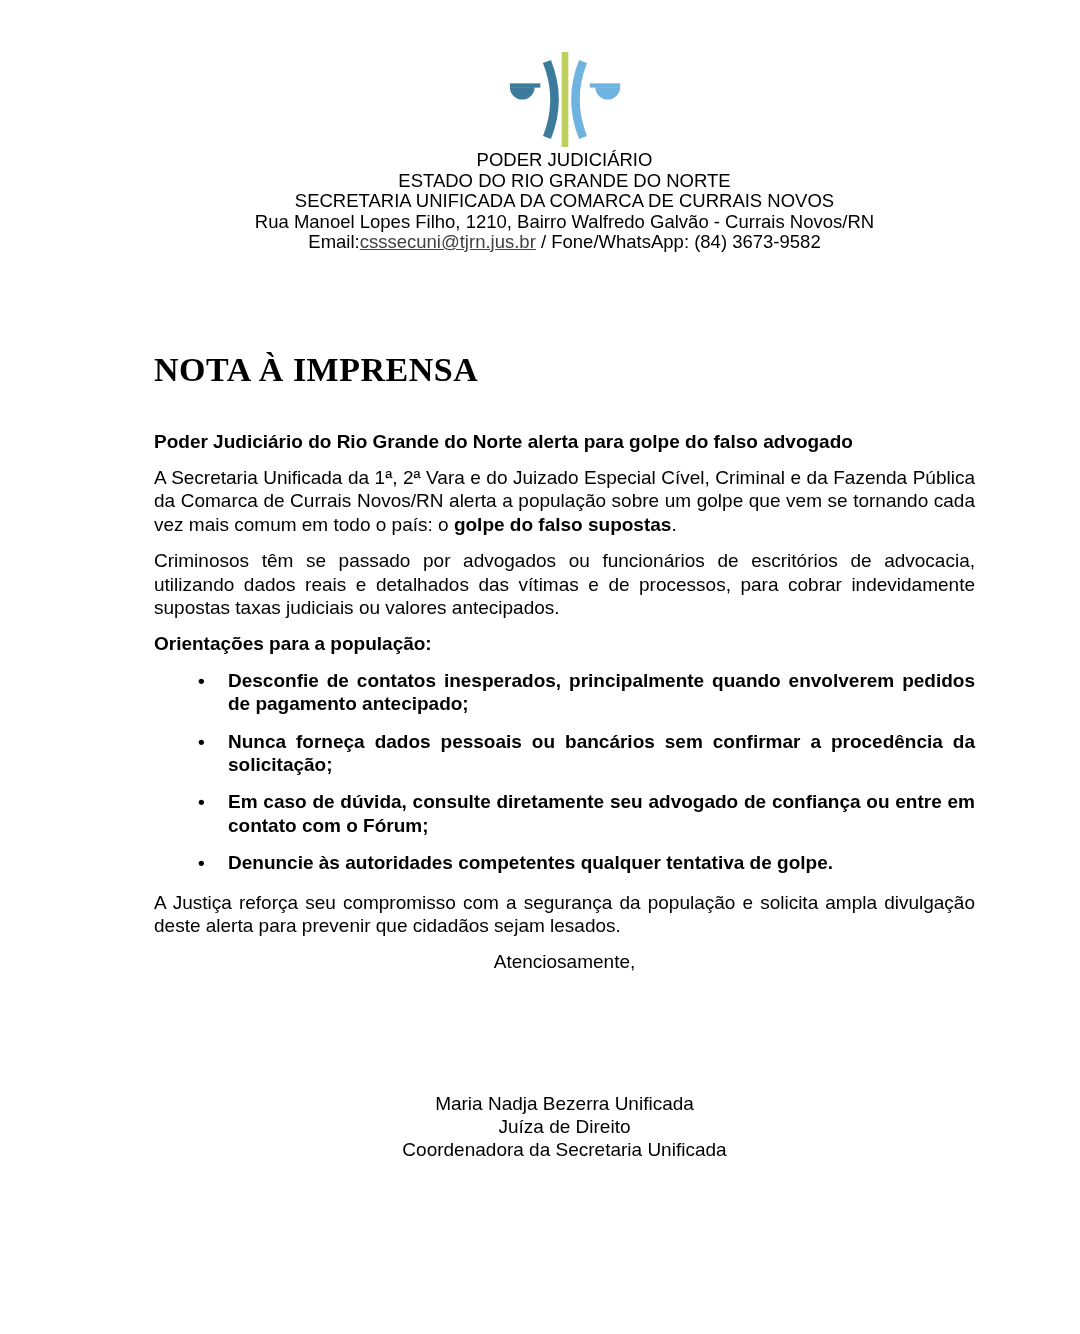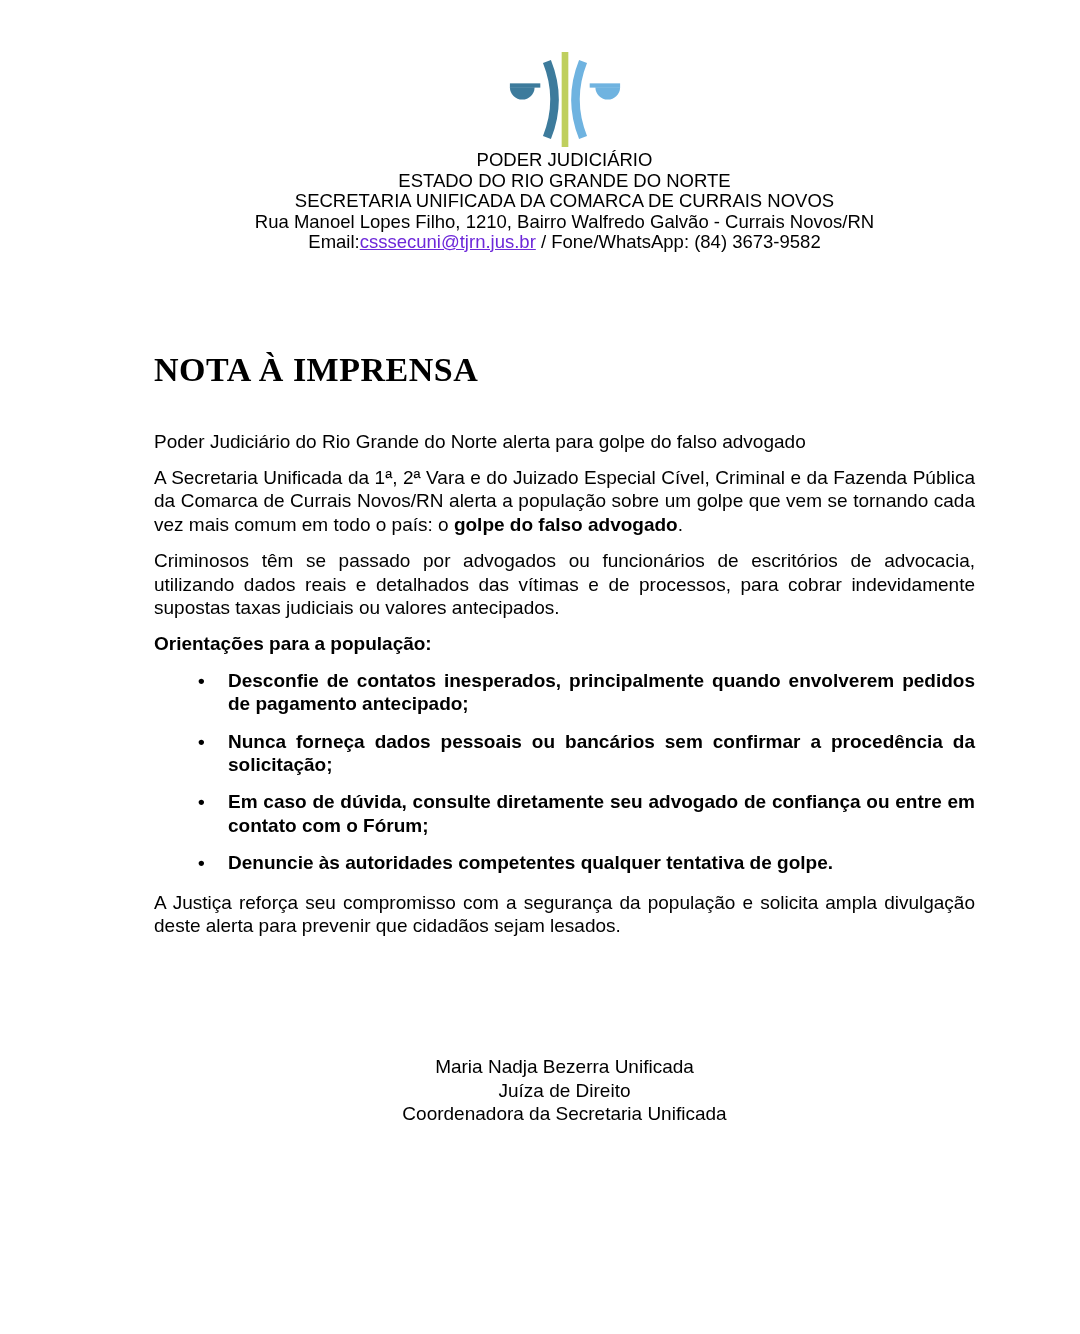--- a/index.html
+++ b/index.html
@@ -27,21 +27,21 @@
     font-size: 18.5px;
     line-height: 20.5px;
   }
   .logo-wrap {
     display: flex;
     justify-content: center;
     margin-bottom: 3px;
   }
   .doc-header .hline { white-space: nowrap; }
   a.email-link {
-    color: #6d28d9;
+    color: #404040;
     text-decoration: underline;
     cursor: pointer;
   }
   
   .doc-title {
     margin-top: 97px;
     font-family: "Liberation Serif", "DejaVu Serif", serif;
     font-weight: bold;
     font-size: 34px;
     line-height: 40px;
@@ -50,21 +50,21 @@
   
   .doc-body {
     margin-top: 40px;
     font-size: 19px;
     line-height: 23.4px;
   }
   .doc-body p {
     margin: 0 0 13px 0;
     text-align: justify;
   }
-  .headline { font-weight: normal; text-align: right; }
+  .headline { font-weight: bold; text-align: right; }
   .b { font-weight: bold; }
   .orient-heading { font-weight: bold; text-align: left !important; }
   ul.tips {
     list-style: none;
     margin: 0 0 16px 0;
     padding: 0;
   }
   ul.tips li {
     position: relative;
     padding-left: 74px;
@@ -119,36 +119,37 @@
     <div class="hline">Rua Manoel Lopes Filho, 1210, Bairro Walfredo Galvão - Currais Novos/RN</div>
     <div class="hline"><span>Email:</span><a class="email-link">csssecuni@tjrn.jus.br</a><span> / Fone/WhatsApp: (84) 3673-9582</span></div>
   </div>
 
   <div class="doc-title">NOTA À IMPRENSA</div>
 
   <div class="doc-body">
 
     <p class="headline">Poder Judiciário do Rio Grande do Norte alerta para golpe do falso advogado</p>
 
-    <p><span>A Secretaria Unificada da 1ª, 2ª Vara e do Juizado Especial Cível, Criminal e da Fazenda Pública da Comarca de Currais Novos/RN alerta a população sobre um golpe que vem se tornando cada vez mais comum em todo o país: o </span><span class="b">golpe do falso advogado</span><span>.</span></p>
+    <p><span>A Secretaria Unificada da 1ª, 2ª Vara e do Juizado Especial Cível, Criminal e da Fazenda Pública da Comarca de Currais Novos/RN alerta a população sobre um golpe que vem se tornando cada vez mais comum em todo o país: o </span><span class="b">golpe do falso supostas</span><span>.</span></p>
 
     <p>Criminosos têm se passado por advogados ou funcionários de escritórios de advocacia, utilizando dados reais e detalhados das vítimas e de processos, para cobrar indevidamente supostas taxas judiciais ou valores antecipados.</p>
 
 
     <p class="orient-heading">Orientações para a população:</p>
 
     <ul class="tips">
       <li>Desconfie de contatos inesperados, principalmente quando envolverem pedidos de pagamento antecipado;</li>
       <li>Nunca forneça dados pessoais ou bancários sem confirmar a procedência da solicitação;</li>
       <li>Em caso de dúvida, consulte diretamente seu advogado de confiança ou entre em contato com o Fórum;</li>
       <li>Denuncie às autoridades competentes qualquer tentativa de golpe.</li>
     </ul>
 
     <p>A Justiça reforça seu compromisso com a segurança da população e solicita ampla divulgação deste alerta para prevenir que cidadãos sejam lesados.</p>
 
+    <p class="salutation">Atenciosamente,</p>
   </div>
 
   <div class="signature">
     <div>Maria Nadja Bezerra Unificada</div>
     <div>Juíza de Direito</div>
     <div>Coordenadora da Secretaria Unificada</div>
   </div>
 
 </div>
 

